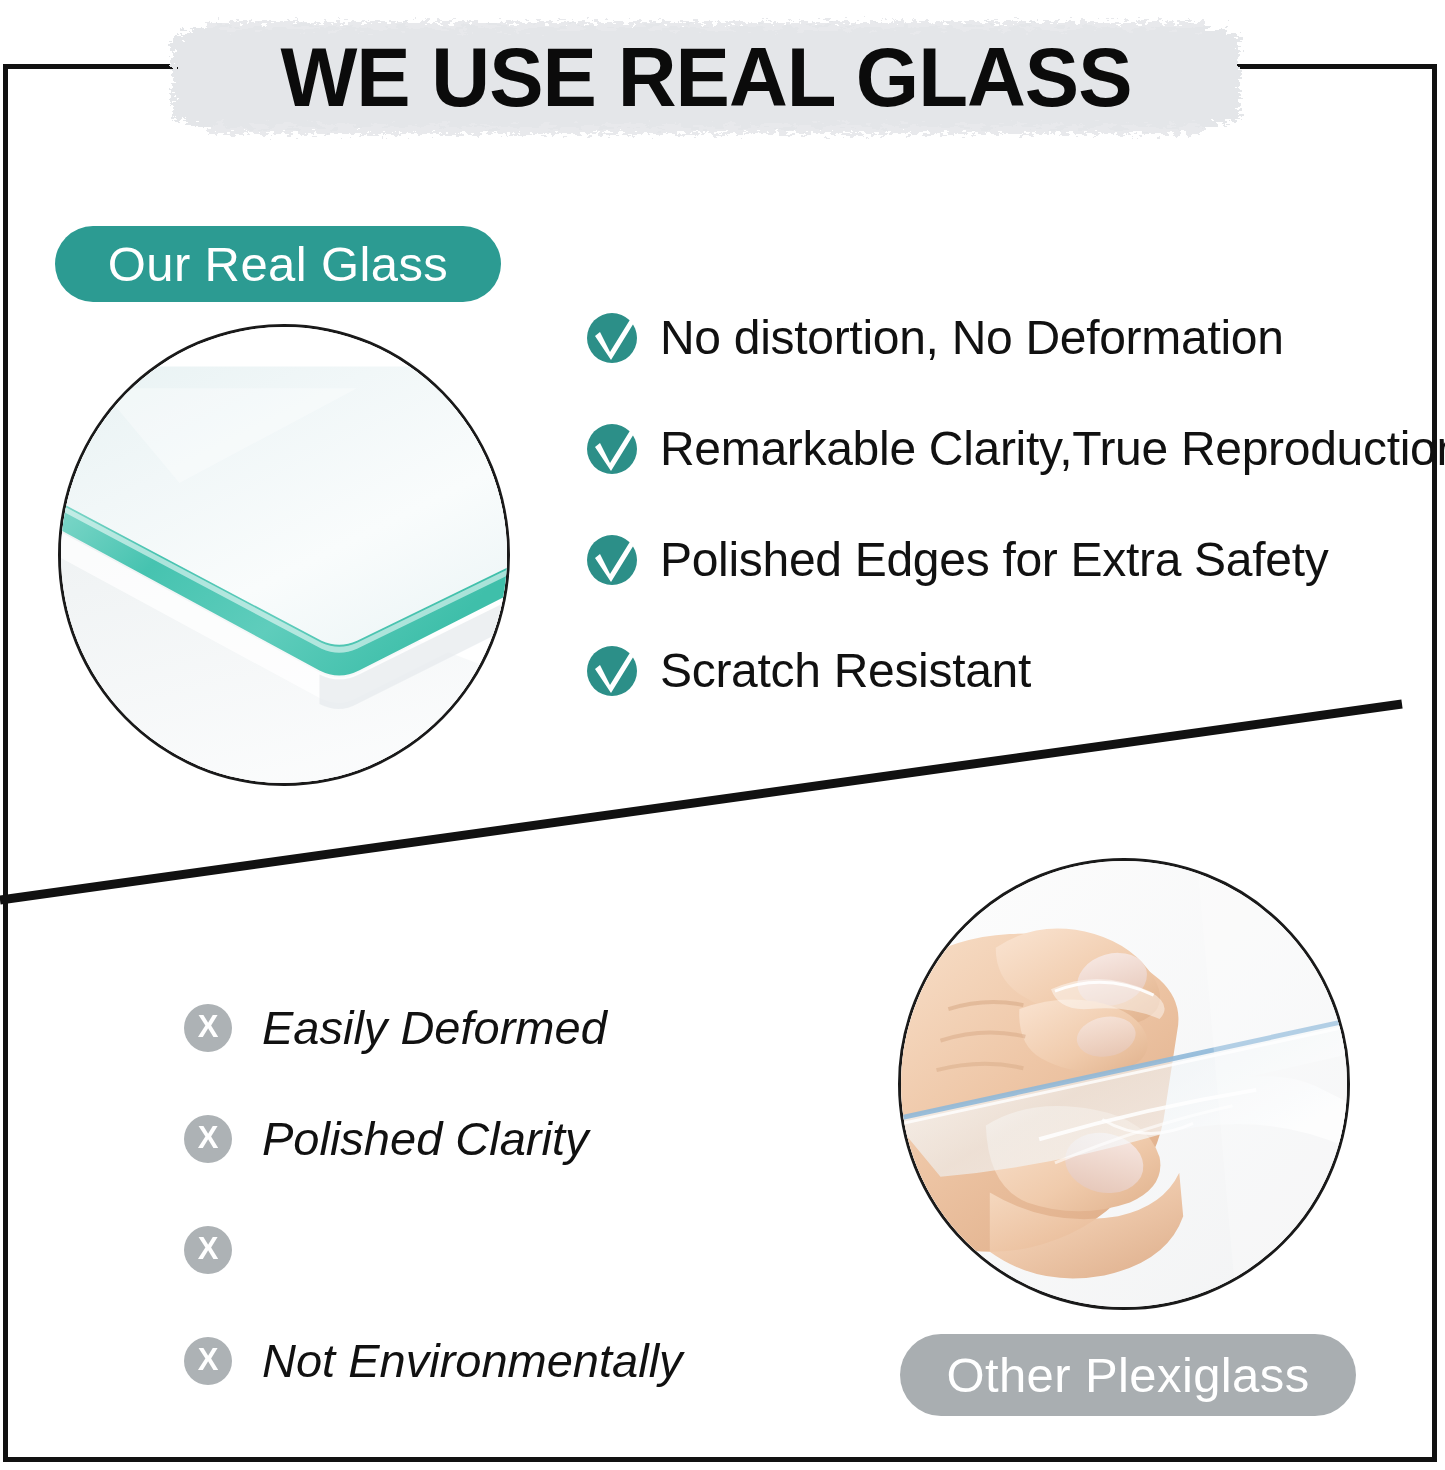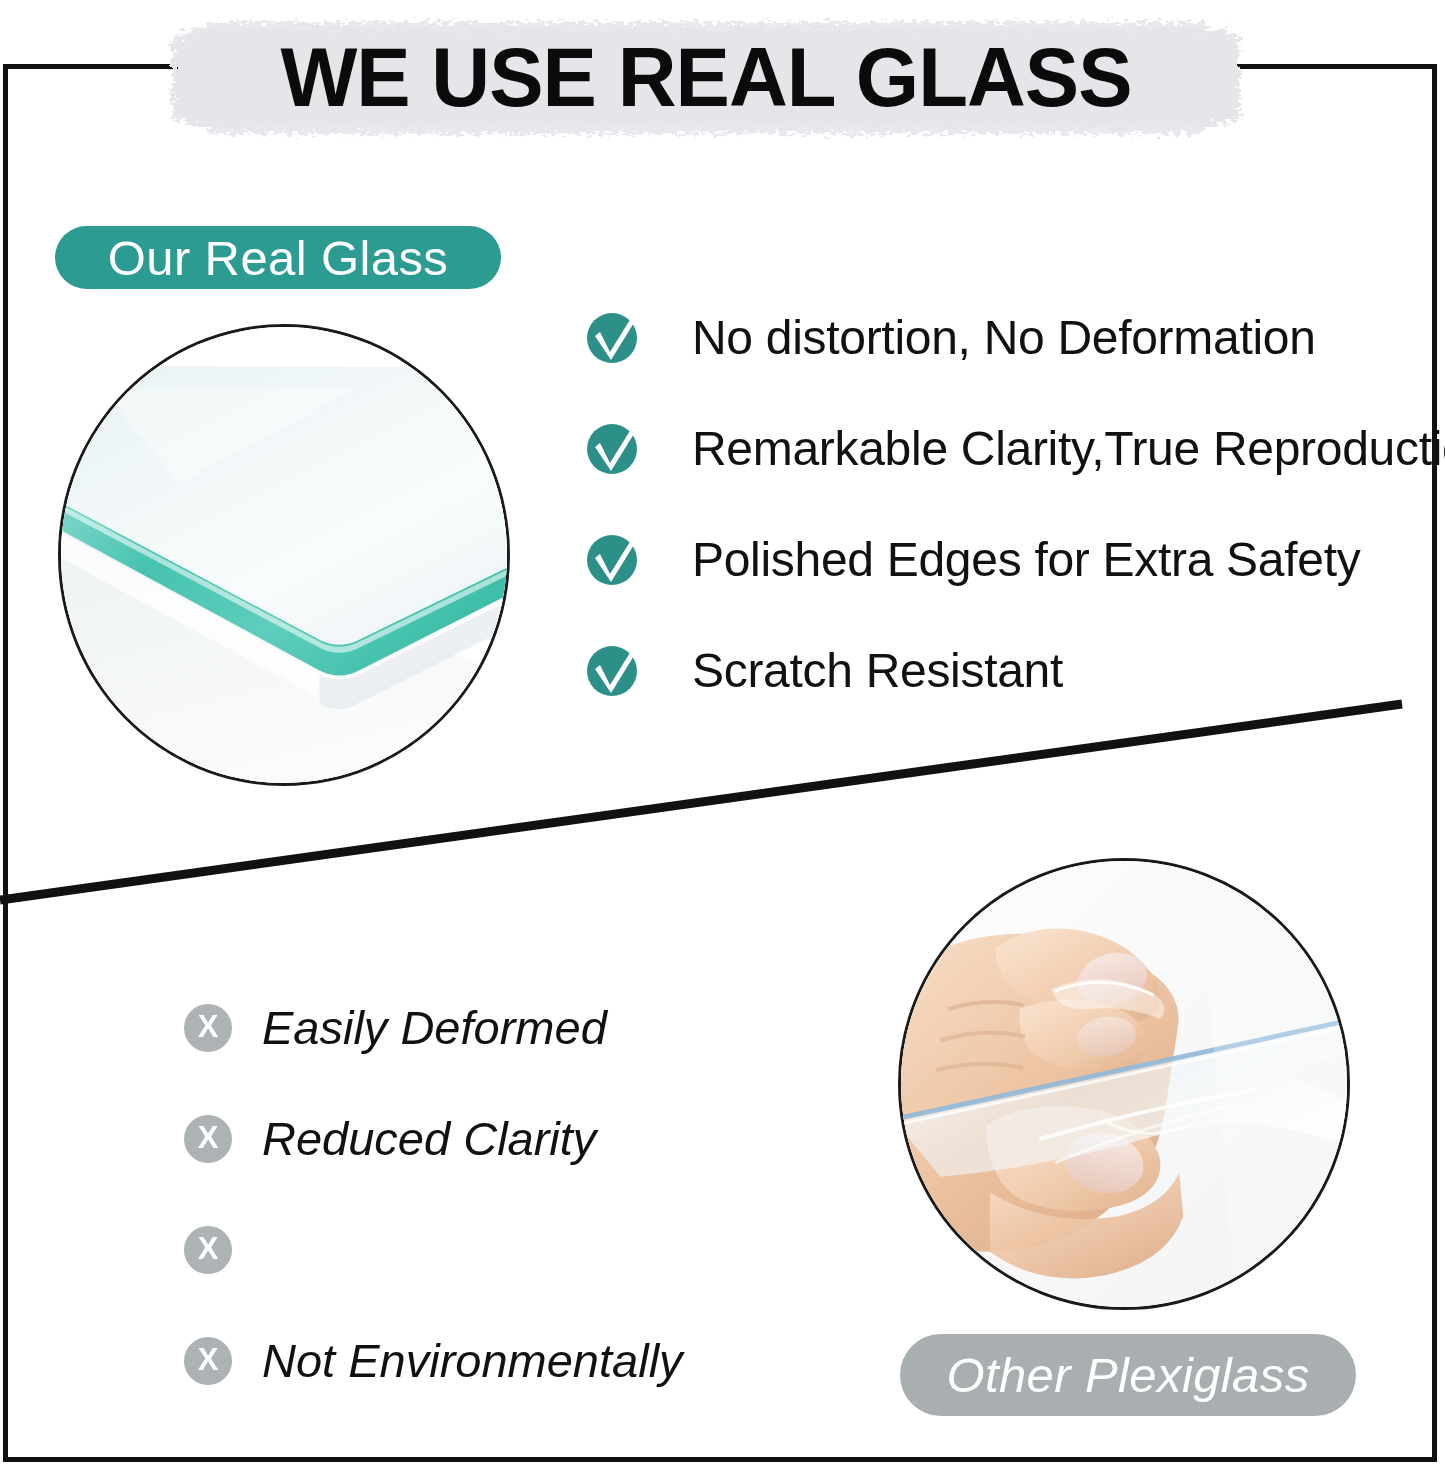--- a/index.html
+++ b/index.html
@@ -61,30 +61,29 @@
     position:absolute;
     display:flex; align-items:center; justify-content:center;
     color:#ffffff;
     font-size:49px;
     letter-spacing:0.4px;
     white-space:nowrap;
     z-index:7;
   }
   #badge-real-glass {
     left:55px; top:226px;
-    width:446px; height:63px;
+    width:446px; height:76px;
     border-radius:38px;
     background:#2C9B92;
   }
   #badge-plexiglass {
     left:900px; top:1334px;
     width:456px; height:82px;
     border-radius:41px;
     background:#A9AEB1;
-    font-style:italic;
   }
 
   
   .photo-circle {
     position:absolute;
     border-radius:50%;
     overflow:hidden;
     border:3px solid #1a1a1a;
     z-index:6;
   }
@@ -111,21 +110,21 @@
     position:absolute;
     left:184px; top:972px;
     width:700px;
     z-index:7;
   }
   .feature-row {
     display:flex;
     align-items:center;
     white-space:nowrap;
   }
-  #pros-list .feature-row { height:111px;gap:32px; }
+  #pros-list .feature-row { height:111px; }
   #cons-list .feature-row { height:111px; }
 
   .check-icon {
     position:relative;
     flex:0 0 auto;
     width:52px; height:52px;
     margin-right:22px;
   }
   .check-icon .disc {
     position:absolute; left:1px; top:1px;
@@ -284,21 +283,21 @@
 
   <div id="cons-list">
 
     <div class="feature-row">
       <span class="x-icon">X</span>
       <span class="feature-text">Easily Deformed</span>
     </div>
 
     <div class="feature-row">
       <span class="x-icon">X</span>
-      <span class="feature-text">Reduced Clarity</span>
+      <span class="feature-text">Polished Clarity</span>
     </div>
 
     <div class="feature-row">
       <span class="x-icon">X</span>
     </div>
 
     <div class="feature-row">
       <span class="x-icon">X</span>
       <span class="feature-text">Not Environmentally</span>
     </div>

